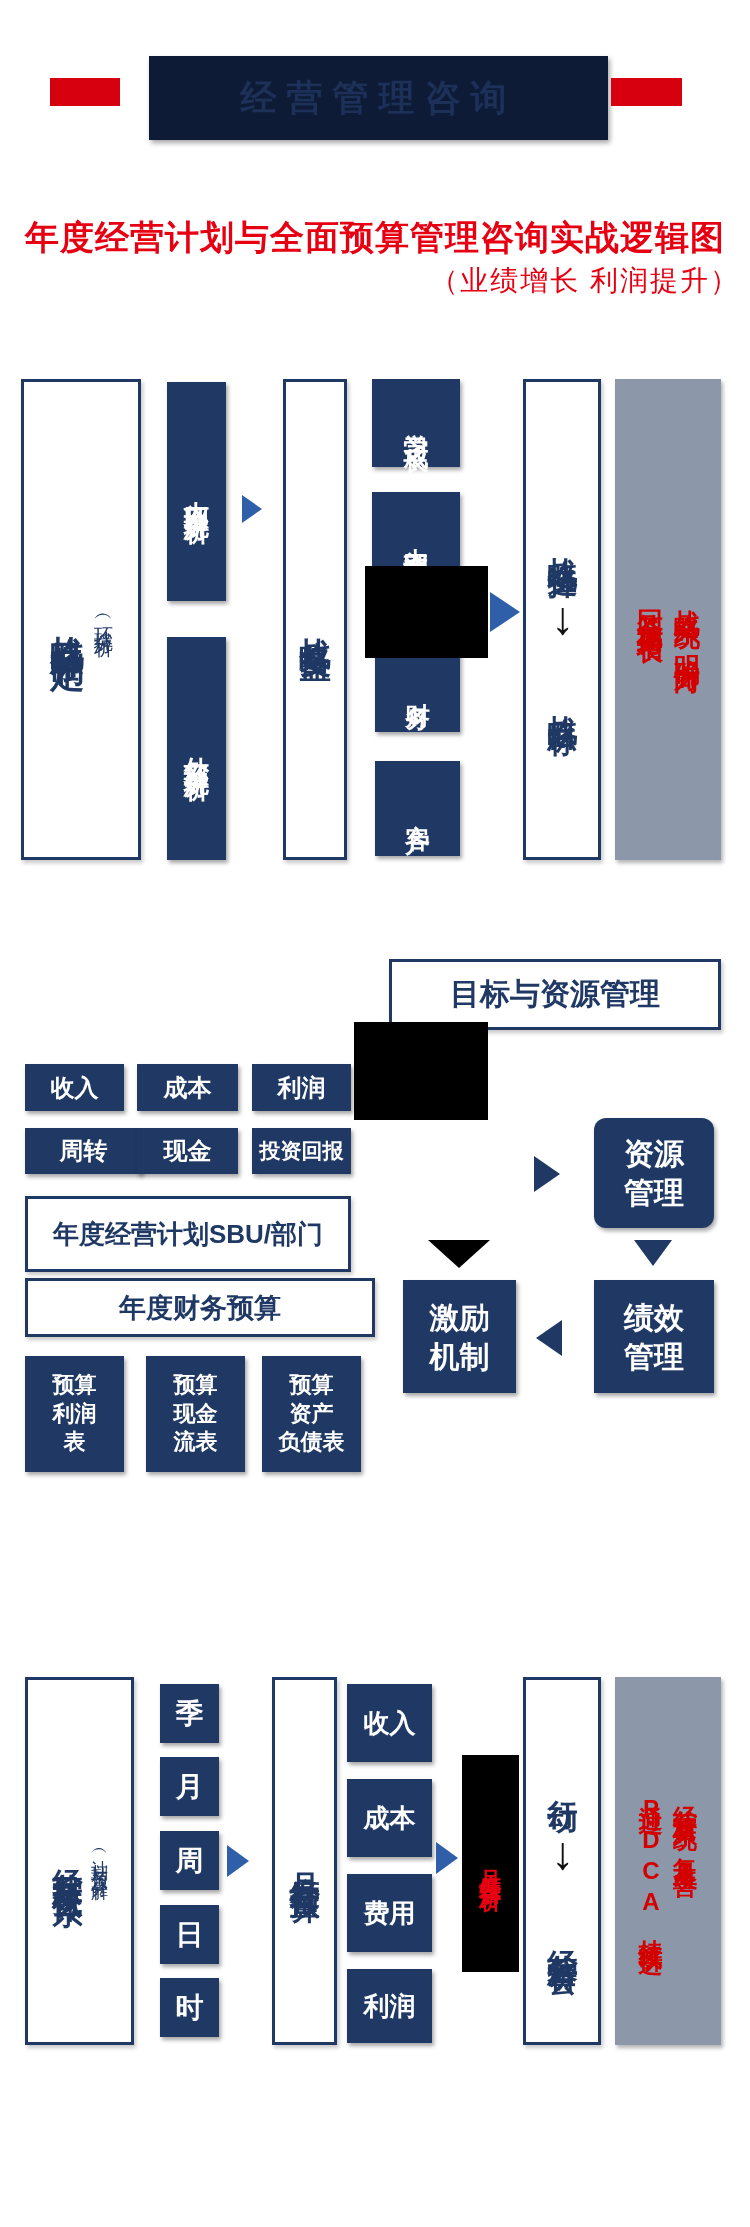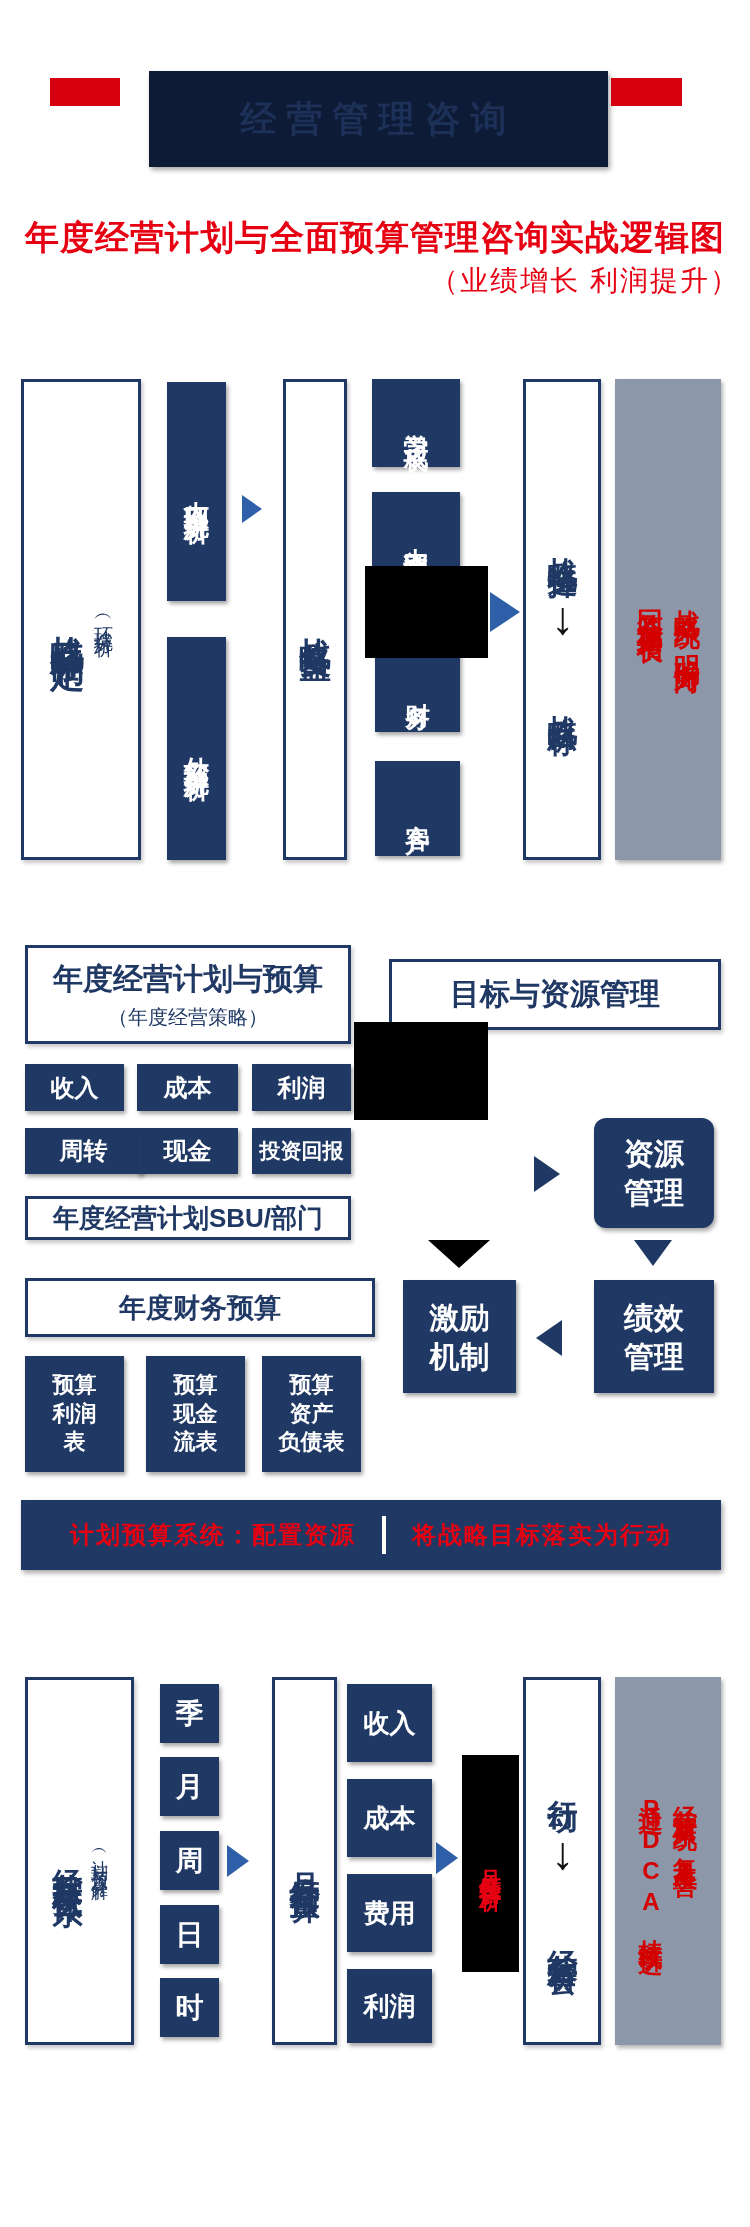--- a/index.html
+++ b/index.html
@@ -38,21 +38,21 @@
 
   .big-down-glyph { font-size:46px; color:#111111; font-weight:bold; margin:6px 0; }
   .lines div { line-height:1.3; }
 </style>
 </head>
 <body>
 
 <div class="canvas">
 
   <div class="abs red-block" style="left:50px;top:78px;width:70px;height:28px;"></div>
-  <div class="abs logo-banner" style="left:149px;top:71px;width:459px;height:96px;">
+  <div class="abs logo-banner" style="left:149px;top:56px;width:459px;height:84px;">
     <span class="logo-text">经营管理咨询</span>
   </div>
   <div class="abs red-block" style="left:611px;top:78px;width:71px;height:28px;"></div>
 
   <div class="abs page-title" style="left:10px;top:215px;width:730px;">年度经营计划与全面预算管理咨询实战逻辑图</div>
   <div class="abs page-subtitle" style="left:10px;top:262px;width:730px;">（业绩增长  利润提升）</div>
 
   <div class="abs wbox" style="left:21px;top:379px;width:120px;height:481px;">
     <div class="vert" style="font-size:34px;">战略目标制定</div>
     <div class="vert" style="font-size:19px;font-weight:normal;margin-left:6px;">（环境分析）</div>
@@ -95,37 +95,33 @@
     </div>
   </div>
 
   <div class="abs note" style="left:615px;top:379px;width:106px;height:481px;">
     <div class="vert cols note-text" style="font-size:26px;">
       <span>战略系统：明确方向</span>
       <span>回答企业如何增长</span>
     </div>
   </div>
 
-  <div class="abs wbox" style="left:25px;top:945px;width:326px;height:99px;flex-direction:column;">
-    <div style="font-size:30px;">年度经营计划与预算</div>
-    <div style="font-size:20px;font-weight:normal;margin-top:4px;">（年度经营策略）</div>
-  </div>
 
   <div class="abs wbox" style="left:389px;top:959px;width:332px;height:71px;font-size:30px;">目标与资源管理</div>
 
   <div class="abs blackbox" style="left:354px;top:1022px;width:134px;height:98px;z-index:5;"></div>
 
   <div class="abs nbox" style="left:25px;top:1064px;width:99px;height:47px;font-size:24px;">收入</div>
   <div class="abs nbox" style="left:137px;top:1064px;width:101px;height:47px;font-size:24px;">成本</div>
   <div class="abs nbox" style="left:252px;top:1064px;width:99px;height:47px;font-size:24px;">利润</div>
   <div class="abs nbox" style="left:25px;top:1128px;width:117px;height:46px;font-size:24px;">周转</div>
   <div class="abs nbox" style="left:137px;top:1128px;width:101px;height:46px;font-size:24px;">现金</div>
   <div class="abs nbox" style="left:252px;top:1128px;width:99px;height:46px;font-size:21px;">投资回报</div>
 
-  <div class="abs wbox" style="left:25px;top:1196px;width:326px;height:44px;font-size:26px;">年度经营计划SBU/部门</div>
+  <div class="abs wbox" style="left:25px;top:1196px;width:326px;height:76px;font-size:26px;">年度经营计划SBU/部门</div>
   <div class="abs wbox" style="left:25px;top:1278px;width:350px;height:59px;font-size:27px;">年度财务预算</div>
 
   <div class="abs nbox" style="left:25px;top:1356px;width:99px;height:116px;font-size:22px;">
     <div class="lines">
       <div>预算</div>
       <div>利润</div>
       <div>表</div>
     </div>
   </div>
   <div class="abs nbox" style="left:146px;top:1356px;width:99px;height:116px;font-size:22px;">
@@ -161,25 +157,20 @@
     </div>
   </div>
   <div class="abs tri" style="left:536px;top:1320px;border-top:18px solid transparent;border-bottom:18px solid transparent;border-right:26px solid #1f3864;"></div>
   <div class="abs nbox" style="left:594px;top:1280px;width:120px;height:113px;font-size:30px;">
     <div class="lines">
       <div>绩效</div>
       <div>管理</div>
     </div>
   </div>
 
-  <div class="abs midbar" style="left:21px;top:1500px;width:700px;height:70px;">
-    <span class="midbar-text">计划预算系统：配置资源</span>
-    <div class="midbar-divider"></div>
-    <span class="midbar-text">将战略目标落实为行动</span>
-  </div>
 
   <div class="abs wbox" style="left:25px;top:1677px;width:109px;height:368px;">
     <div class="vert" style="font-size:30px;">经营目标执行体系</div>
     <div class="vert" style="font-size:17px;font-weight:normal;margin-left:5px;">（计划与预算分解）</div>
   </div>
 
   <div class="abs nbox" style="left:160px;top:1684px;width:59px;height:59px;font-size:28px;">季</div>
   <div class="abs nbox" style="left:160px;top:1757px;width:59px;height:59px;font-size:28px;">月</div>
   <div class="abs nbox" style="left:160px;top:1831px;width:59px;height:59px;font-size:28px;">周</div>
   <div class="abs nbox" style="left:160px;top:1905px;width:59px;height:59px;font-size:28px;">日</div>

